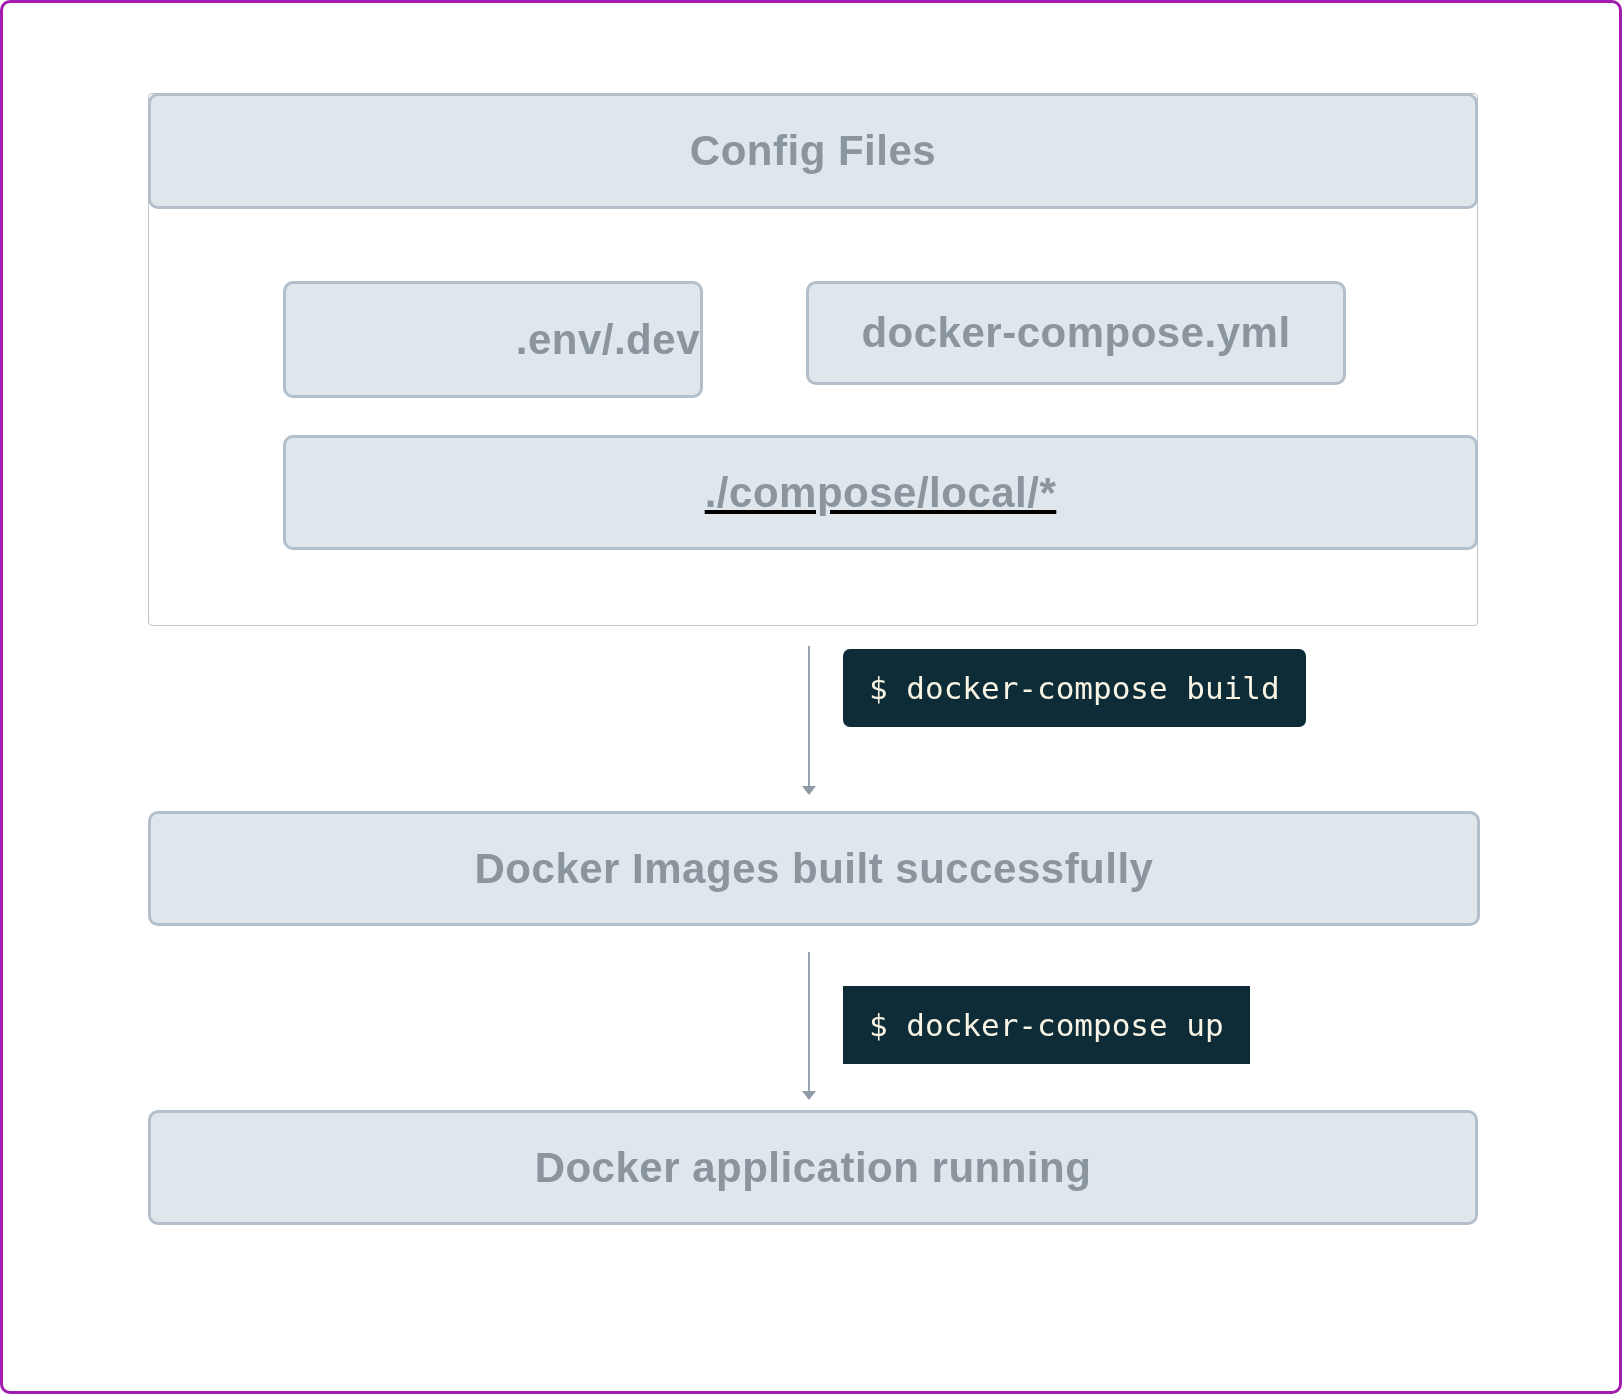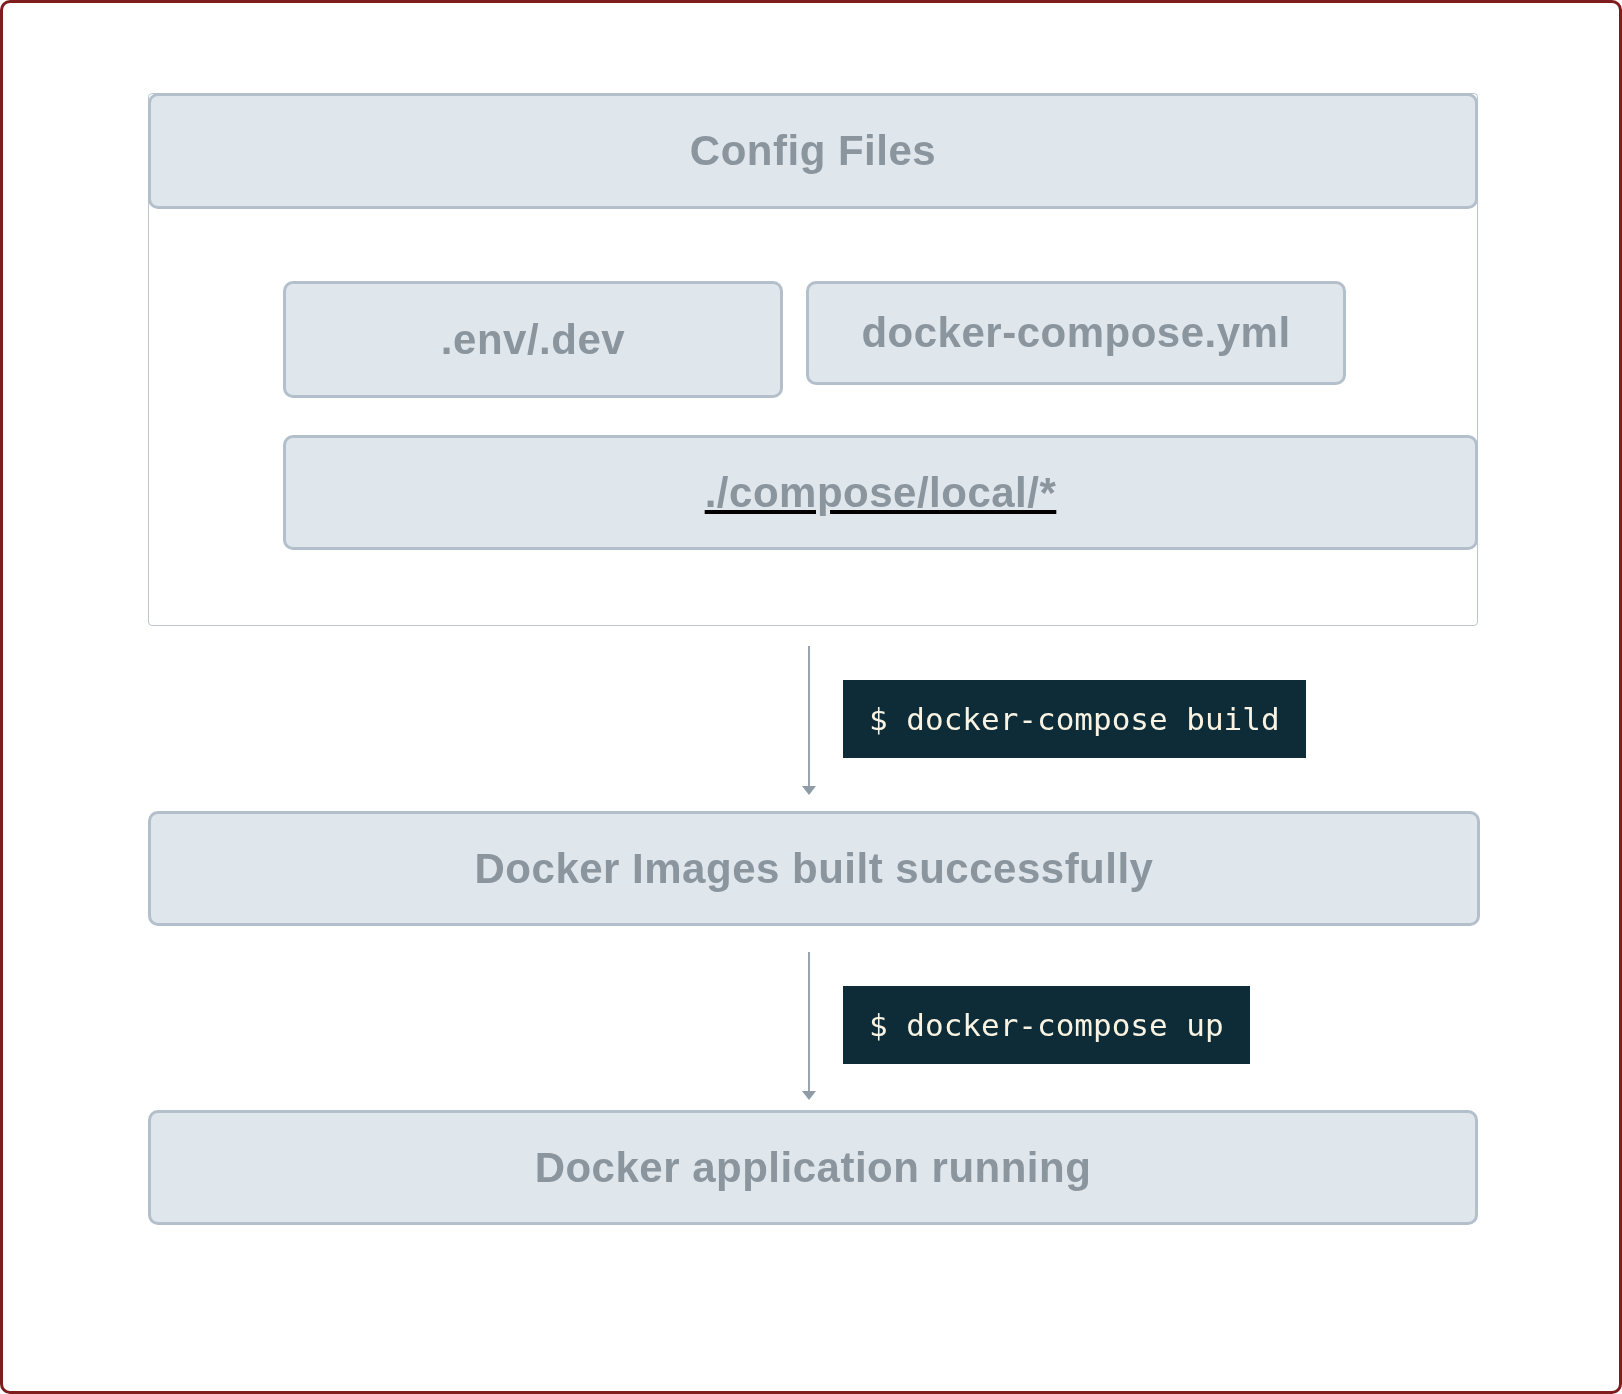--- a/index.html
+++ b/index.html
@@ -6,21 +6,21 @@
     margin: 0;
     padding: 0;
     background: #ffffff;
     font-family: "Liberation Sans", sans-serif;
   }
   .frame {
     position: relative;
     width: 1622px;
     height: 1394px;
     box-sizing: border-box;
-    border: 3px solid #7f1d1d;
+    border: 3px solid #a21caf;
     border-radius: 10px;
     background: #ffffff;
     overflow: hidden;
   }
   
   .config-group {
     position: absolute;
     left: 145px;
     top: 90px;
     width: 1330px;
@@ -42,21 +42,21 @@
     justify-content: center;
   }
   .node .label {
     color: #8b959e;
     font-weight: 700;
     font-size: 42px;
     letter-spacing: 0.5px;
     white-space: nowrap;
   }
   .group-header { left: 145px; top: 90px;  width: 1330px; height: 116px; }
-  .box-env     { left: 280px; top: 278px; width: 500px;  height: 117px; }
+  .box-env     { left: 280px; top: 278px; width: 420px;  height: 117px; justify-content: flex-end; }
   .box-yml     { left: 803px; top: 278px; width: 540px;  height: 104px; }
   .box-local   { left: 280px; top: 432px; width: 1195px; height: 115px; text-decoration: underline; }
   .box-images  { left: 145px; top: 808px; width: 1332px; height: 115px; }
   .box-app     { left: 145px; top: 1107px; width: 1330px; height: 115px; }
 
   
   .arrow { position: absolute; }
   .arrow .shaft {
     position: absolute;
     left: 0;
@@ -85,21 +85,21 @@
     position: absolute;
     display: inline-block;
     background: #0d2c38;
     color: #f8f3e2;
     font-family: "DejaVu Sans Mono", monospace;
     font-size: 31px;
     line-height: 36px;
     padding: 21px 26px;
     white-space: nowrap;
   }
-  .badge-build { left: 840px; top: 677px; }
+  .badge-build { left: 840px; top: 646px; border-radius: 7px; }
   .badge-up    { left: 840px; top: 983px; }
 </style>
 </head>
 <body>
 
 <div class="frame">
 
   <div class="config-group"></div>
 
   <div class="node group-header">

